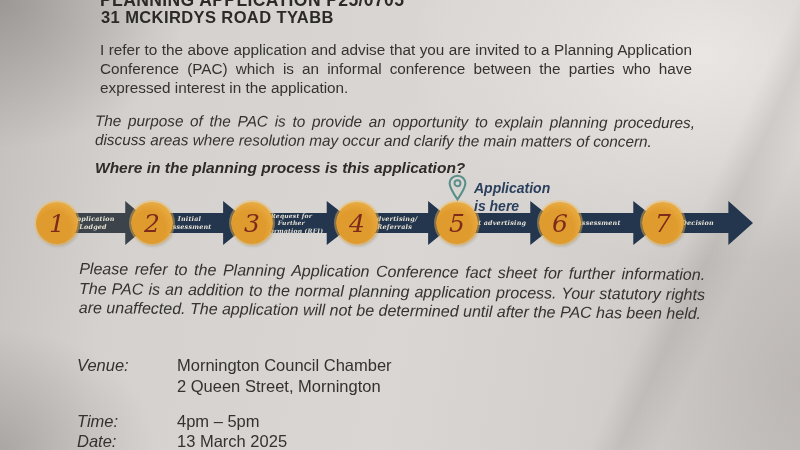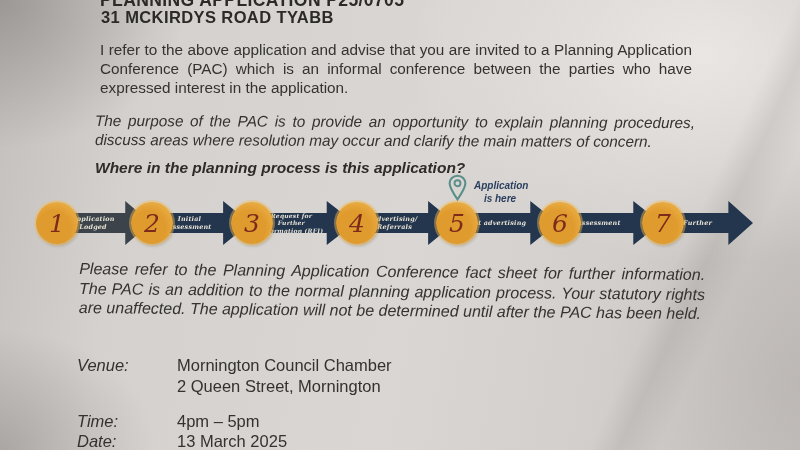--- a/index.html
+++ b/index.html
@@ -47,22 +47,22 @@
   .arrow.first { background:#3c434b; }
   .arrow-label {
     position:absolute; left:4%; top:0; width:66%; height:100%;
     display:flex; align-items:center; justify-content:center; text-align:center;
     font-family:"DejaVu Serif", serif; font-style:italic; font-weight:bold;
     font-size:6.4px; line-height:1.25; color:#e6e1d4; letter-spacing:0.2px;
   }
   .pin { position:absolute; left:447px; top:174px; z-index:4; }
   .marker-label {
     position:absolute; left:474px; top:180px; width:52px; z-index:4;
-    font-size:10px; font-weight:bold; font-style:italic; color:#2a3f5e;
-    text-align:center; line-height:1.25;
+    font-size:14px; font-weight:bold; font-style:italic; color:#2a3f5e;
+    line-height:1.25;
   }
 
   
   .details { position:absolute; left:0; top:0; width:800px; }
   .dlabel { position:absolute; left:77px; font-size:16.5px; font-style:italic; color:#34322e; }
   .dvalue { position:absolute; left:177px; font-size:16.5px; color:#34322e; }
 </style>
 </head>
 <body>
 
@@ -96,21 +96,21 @@
     <div class="arrow" style="left:359px; width:96px;">
       <span class="arrow-label">Advertising/ Referrals</span>
       </div>
     <div class="arrow" style="left:459px; width:99px;">
       <span class="arrow-label">Post advertising</span>
       </div>
     <div class="arrow" style="left:562px; width:99px;">
       <span class="arrow-label">Assessment</span>
       </div>
     <div class="arrow" style="left:665px; width:88px;">
-      <span class="arrow-label">Further</span>
+      <span class="arrow-label">Decision</span>
       </div>
 
     <div class="step-circle" style="left:36px;">
       <span class="step-number">1</span>
       </div>
     <div class="step-circle" style="left:131px;">
       <span class="step-number">2</span>
       </div>
     <div class="step-circle" style="left:231px;">
       <span class="step-number">3</span>

